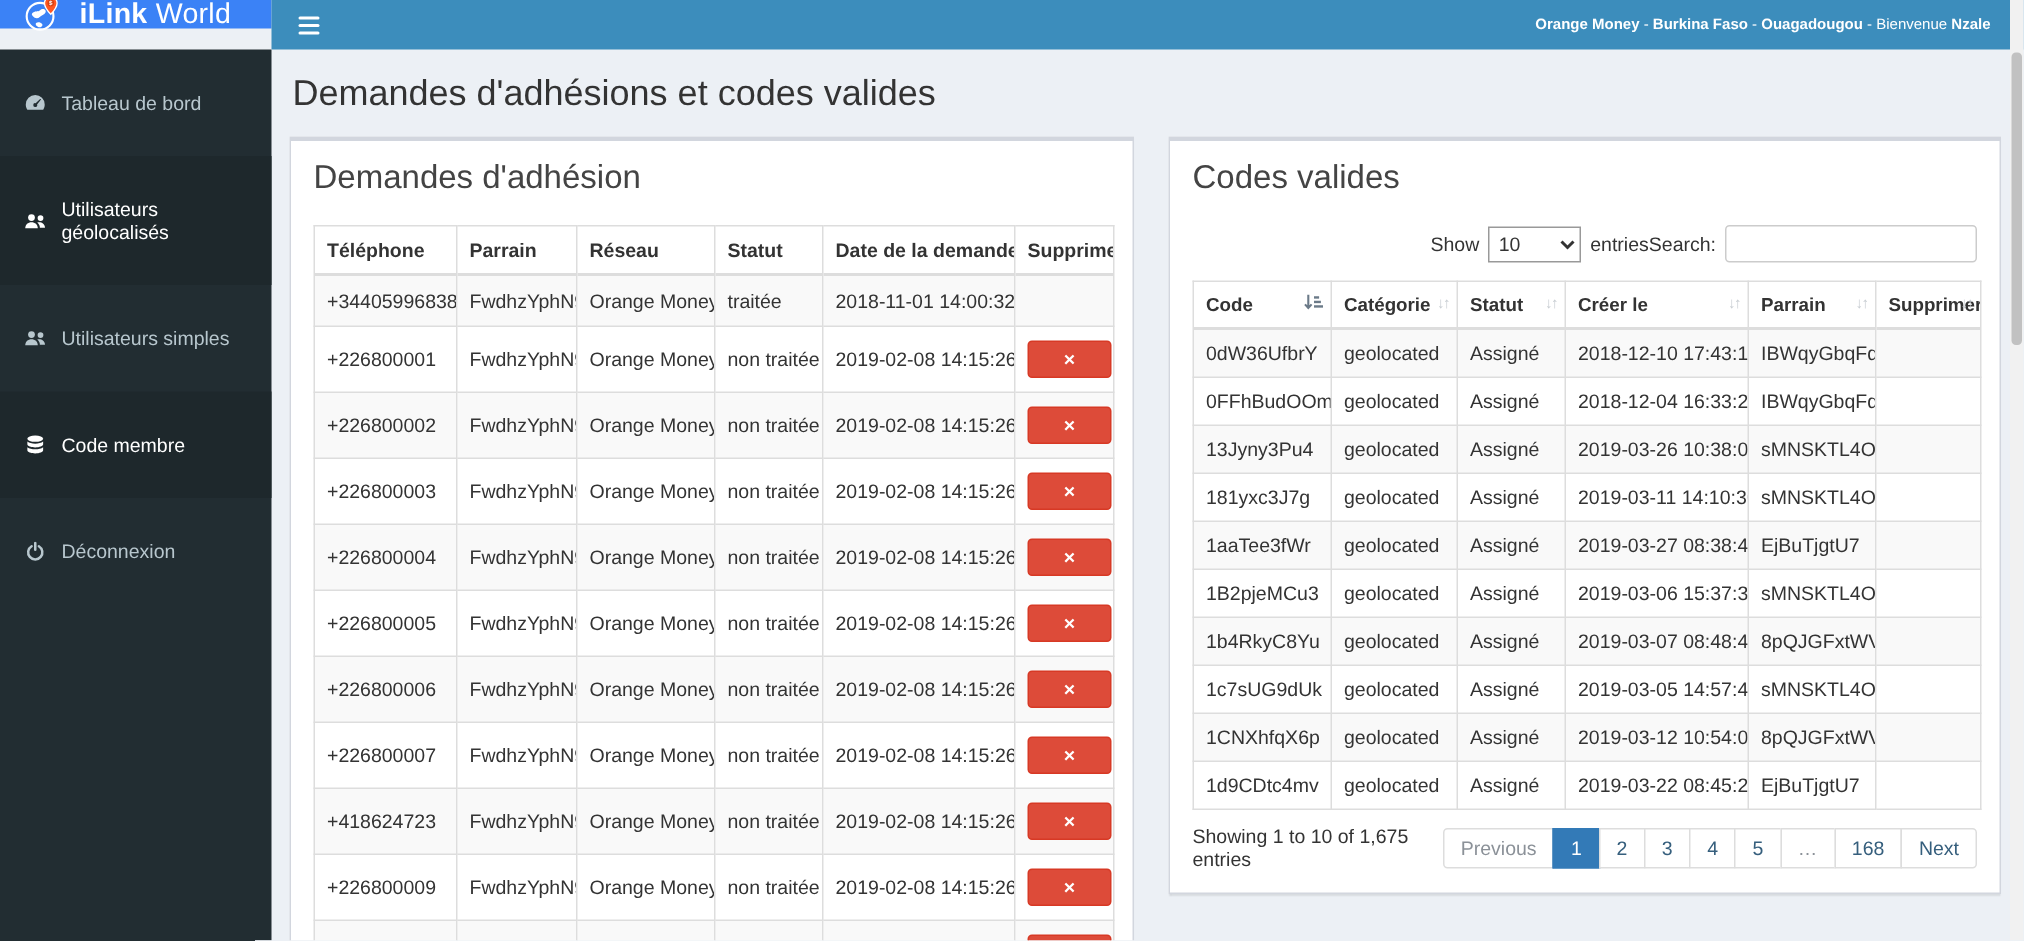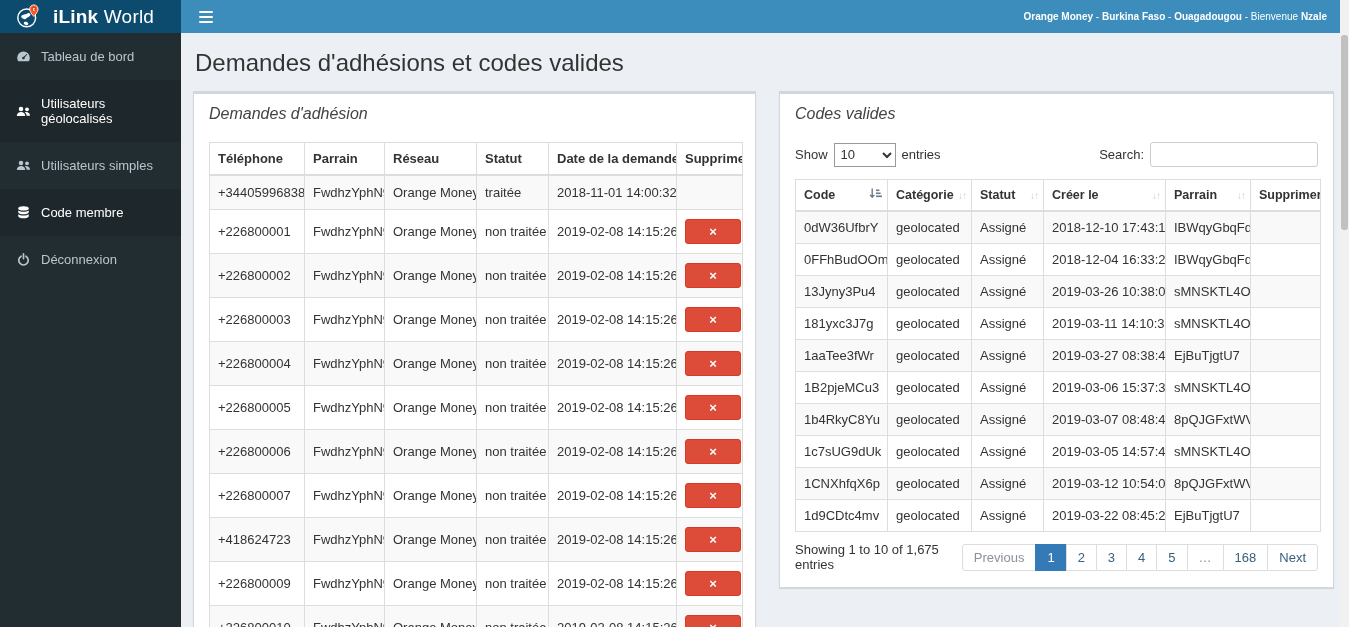--- a/index.html
+++ b/index.html
@@ -3,44 +3,44 @@
 <meta charset="utf-8">
 <style>
   * { margin:0; padding:0; box-sizing:border-box; }
   html,body { width:1349px; height:627px; overflow:hidden; }
   body { font-family:"Liberation Sans","DejaVu Sans",sans-serif; font-size:13px; color:#333; background:#ecf0f5; }
 
   .wrapper { position:relative; width:1349px; height:627px; overflow:hidden; background:#ecf0f5; }
 
   
   .topbar { position:absolute; top:0; left:0; right:0; height:33px; display:flex; z-index:5; }
-  .logo { width:181px; height:33px; background:#0c4a6e; color:#fff; display:flex; align-items:center; padding-left:16px; gap:12px; cursor:pointer; }
+  .logo { width:181px; height:19px; background:#3b82f6; color:#fff; display:flex; align-items:center; padding-left:16px; gap:12px; cursor:pointer; }
   .brand { font-size:19px; letter-spacing:.2px; }
   .brand b { font-weight:700; }
   .navbar { flex:1; background:#3c8dbc; display:flex; align-items:center; justify-content:space-between; padding:0 22px 0 13px; }
   .hamburger { display:flex; flex-direction:column; gap:3px; cursor:pointer; padding:4px 5px; }
   .hamburger span { display:block; width:14px; height:2px; background:#fff; border-radius:1px; }
   .userinfo { color:#fff; font-size:10px; white-space:nowrap; }
   .userinfo .b { font-weight:700; }
 
   
   .sidebar { position:absolute; top:33px; left:0; bottom:0; width:181px; background:#222d32; z-index:4; }
-  .side-item { display:flex; align-items:center; gap:10px; padding:16px 15px; color:#b8c7ce; font-size:13px; cursor:pointer; }
+  .side-item { display:flex; align-items:center; gap:10px; padding:28px 15px; color:#b8c7ce; font-size:13px; cursor:pointer; }
   .side-item.active { background:#1e282c; color:#fff; }
   .side-item .ico { width:16px; display:inline-flex; justify-content:center; flex:none; }
 
   
   .content { position:absolute; left:181px; top:33px; right:0; bottom:0; padding:10px 15px 0 12px; overflow:hidden; }
   h1.page-title { font-size:24px; font-weight:400; color:#333; margin:6px 0 14px 2px; }
   .panels { display:flex; gap:23px; align-items:flex-start; }
 
   .panel { background:#fff; border:1px solid #d2d6de; border-top:3px solid #d2d6de; box-shadow:0 1px 1px rgba(0,0,0,.1); }
   .panel-left  { width:563px; }
   .panel-right { width:555px; }
-  .panel-title { font-size:16px; color:#444; padding:11px 15px 9px 15px;font-style:italic; }
+  .panel-title { font-size:22px; color:#444; padding:11px 15px 9px 15px; }
   .panel-body { padding:10px 15px 15px 15px; }
 
   
   table { border-collapse:collapse; width:100%; table-layout:fixed; font-size:13px; }
   th,td { border:1px solid #ddd; padding:8px 8px; text-align:left; white-space:nowrap; overflow:hidden; }
   th { font-weight:700; color:#333; border-bottom-width:2px; }
   tbody tr:nth-child(odd) { background:#f9f9f9; }
 
   
   .tbl-adhesion th:nth-child(1){width:95px} .tbl-adhesion th:nth-child(2){width:80px}
@@ -53,21 +53,21 @@
 
   
   .tbl-codes th:nth-child(1){width:92px} .tbl-codes th:nth-child(2){width:84px}
   .tbl-codes th:nth-child(3){width:72px} .tbl-codes th:nth-child(4){width:122px}
   .tbl-codes th:nth-child(5){width:85px} .tbl-codes th:nth-child(6){width:70px}
   .tbl-codes th { cursor:pointer; font-size:12.5px; position:relative; padding-right:22px; }
   .sort-glyph { position:absolute; right:5px; top:50%; transform:translateY(-50%); color:#c9ced3; font-size:10px; letter-spacing:-1px; }
   .sort-asc-svg { position:absolute; right:5px; top:50%; transform:translateY(-50%); }
 
   
-  .dt-controls { display:flex; justify-content:space-between; align-items:center; margin-bottom:12px; }
+  .dt-controls { display:flex; justify-content:flex-end; align-items:center; margin-bottom:12px; }
   .length { display:flex; align-items:center; gap:6px; color:#333; }
   .length select { width:62px; height:24px; border:1px solid #999; background:#fff; font-size:13px; font-family:inherit; color:#333; padding:0 2px; }
   .search { display:flex; align-items:center; gap:6px; }
   .search input { width:168px; height:25px; border:1px solid #ccc; border-radius:3px; padding:0 6px; font-size:13px; font-family:inherit; outline:none; }
 
   .dt-footer { display:flex; justify-content:space-between; align-items:center; margin-top:10px; }
   .dt-info { color:#333; }
   .pagination { display:flex;align-items:flex-end; }
   .page-btn { border:1px solid #ddd; background:#fff; color:#365f7d; padding:5px 11px; font-size:13px; margin-left:-1px; cursor:pointer; font-family:inherit; }
   .page-btn:first-child { border-radius:3px 0 0 3px; margin-left:0; }

